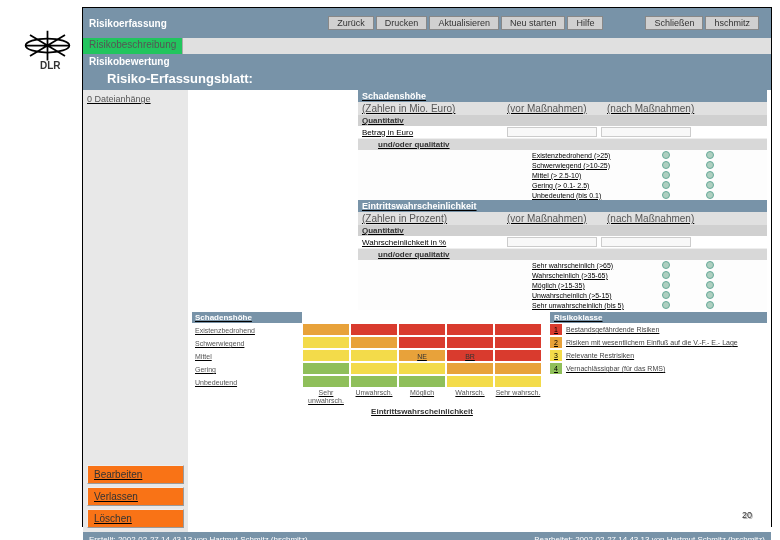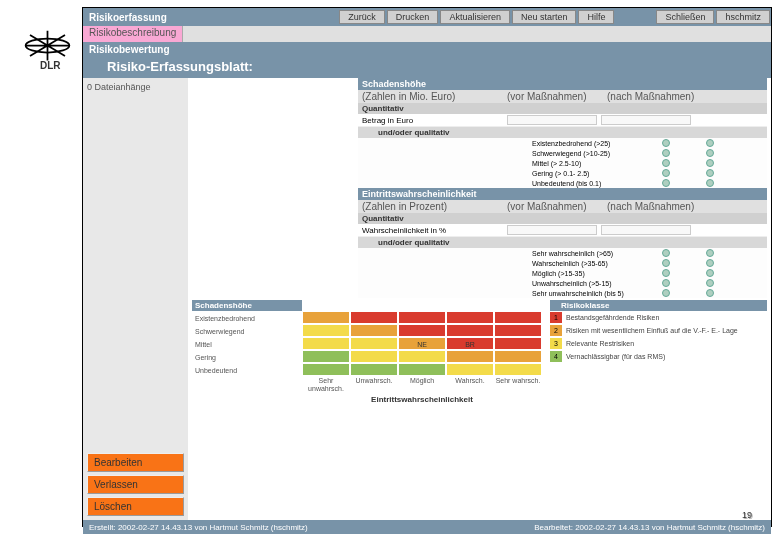--- a/index.html
+++ b/index.html
@@ -22,30 +22,30 @@
   .callout.c-eingaben { left:611px; top:208px; width:155px; }
   .callout.c-berechnung { left:611px; top:311px; width:155px; }
   
   
   .browser { position:absolute; left:82px; top:7px; width:690px; height:520px; border:1px solid #000; background:#e6e6e6; }
   .browser-titlebar { height:16px; background:#336799; color:#fff; font-size:10px; padding:2px 6px; display:flex; justify-content:space-between; }
   .titlebar-btns { display:flex; gap:2px; }
   .titlebar-btn { width:13px; height:12px; background:#e0e0e0; color:#000; font-size:8px; text-align:center; line-height:12px; border:1px solid #888; }
   
   
-  .row-dark { height:18px; background:#7893a8; color:#fff; font-size:10px; display:flex; align-items:center; }
+  .row-dark { height:30px; background:#7893a8; color:#fff; font-size:10px; display:flex; align-items:center; }
   .row-dark .label { padding:0 6px; font-weight:bold; }
-  .row-dark .btns { margin-left:auto; display:flex; gap:2px; padding-right:1px; }
+  .row-dark .btns { margin-left:auto; display:flex; gap:2px; padding-right:12px; }
   .row-dark .btn { background:#d0d0d0; color:#333; font-size:9px; padding:1px 8px; border:1px solid #888; }
   .row-tabs { height:16px; background:#e0e0e0; display:flex; }
-  .tab { font-size:10px; padding:1px 6px; color:#555; background:#f9a8d4; border-right:1px solid #aaa; }
+  .tab { font-size:10px; padding:1px 6px; color:#555; background:#22c55e; border-right:1px solid #aaa; }
   .main-header { height:22px; background:#7893a8; color:#fff; font-size:13px; font-weight:bold; padding:3px 24px; }
   
   
-  .content { display:flex; height:442px; background:#efefef; }
+  .content { display:flex; height:442px; background:#efefef;text-decoration:underline; }
   .left-col { width:105px; background:#e8e8e8; padding:4px; font-size:9px; color:#555; display:flex; flex-direction:column; }
   .left-col .att { margin-bottom:auto; }
   .left-col .side-btn { background:#f97316; border:1px outset #eee; padding:3px 6px; margin-top:3px; font-size:10px; text-align:left; color:#333; }
   .right-col { flex:1; background:#fff; overflow:hidden; position:relative; }
   
   
   .sec-title { background:#7893a8; color:#fff; font-size:9px; font-weight:bold; padding:1px 4px; }
   .sec-sub { background:#e0e0e0; color:#333; font-size:8px; padding:1px 4px; display:flex; }
   .sec-quant { background:#d0d0d0; color:#333; font-size:8px; padding:1px 4px; font-weight:bold; }
   .sec-qual { background:#d8d8d8; color:#333; font-size:8px; padding:1px 20px; font-weight:bold; }
@@ -71,21 +71,21 @@
   .matrix-grid { display:grid; grid-template-columns:repeat(5,1fr); }
   .matrix-cell { height:13px; border:1px solid #fff; font-size:7px; text-align:center; color:#333; line-height:13px; }
   .c-red { background:#d93b2e; }
   .c-orn { background:#e8a23a; }
   .c-yel { background:#f3db4a; }
   .c-grn { background:#8fbf5a; }
   .matrix-xlabels { display:grid; grid-template-columns:repeat(5,1fr); font-size:7px; color:#555; text-align:center; }
   .matrix-xlabels div { padding:1px 0; line-height:1.1; }
   .matrix-xtitle { text-align:center; font-size:8px; font-weight:bold; color:#333; padding-top:2px; }
   
-  .risk-class-h { background:#7893a8; color:#fff; font-size:8px; padding:1px 11px; font-weight:bold; }
+  .risk-class-h { background:#7893a8; color:#fff; font-size:8px; padding:1px 4px; font-weight:bold; }
   .risk-class-row { display:flex; align-items:center; font-size:7px; color:#444; padding:1px 0; }
   .risk-class-row .sq { width:12px; height:11px; margin-right:4px; text-align:center; line-height:11px; font-size:7px; color:#000; }
   
   
   .statusbar { height:14px; background:#7893a8; color:#fff; font-size:8px; display:flex; justify-content:space-between; align-items:center; padding:0 6px; }
   
   
   .arrow-line { position:absolute; height:2px; background:#000; transform-origin:left center; }
   .arrow-line::after { content:''; position:absolute; right:-1px; top:-3px; width:0; height:0; border-left:8px solid #000; border-top:4px solid transparent; border-bottom:4px solid transparent; }
   
@@ -310,13 +310,13 @@
     </div>
   </div>
 
   <div class="statusbar">
     <span>Erstellt: 2002-02-27 14.43.13 von Hartmut Schmitz (hschmitz)</span>
     <span>Bearbeitet: 2002-02-27 14.43.13 von Hartmut Schmitz (hschmitz)</span>
   </div>
 
 </div>
 
-<div class="pagenum">19</div>
+<div class="pagenum">20</div>
 
 </body></html>

